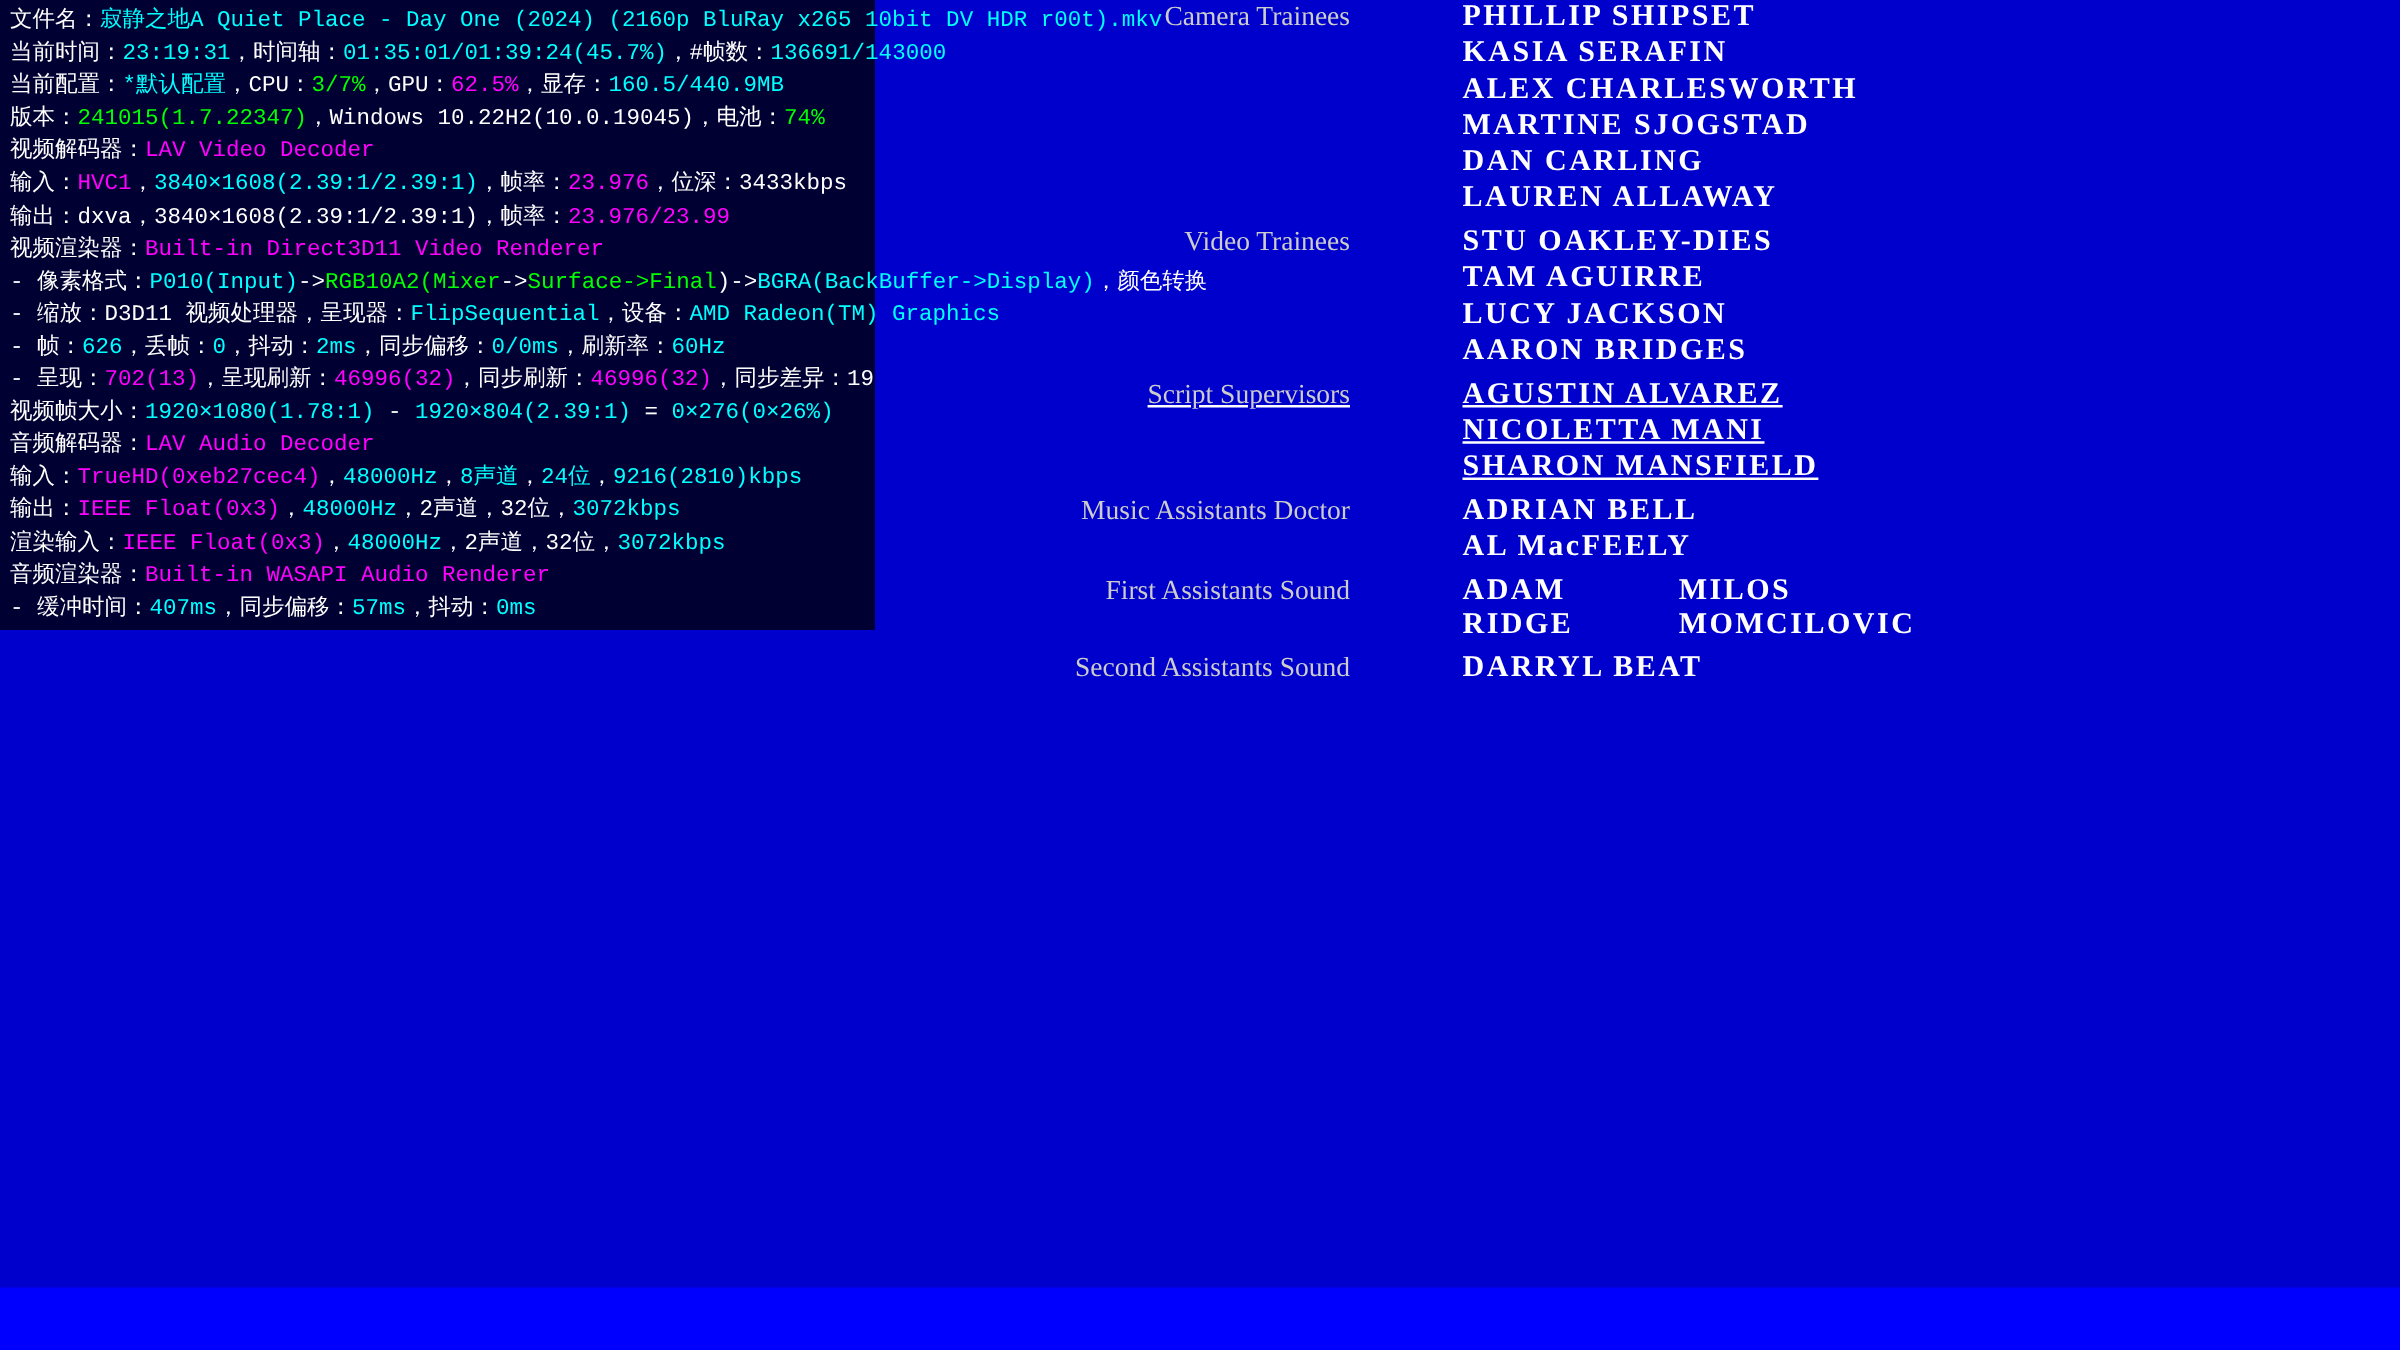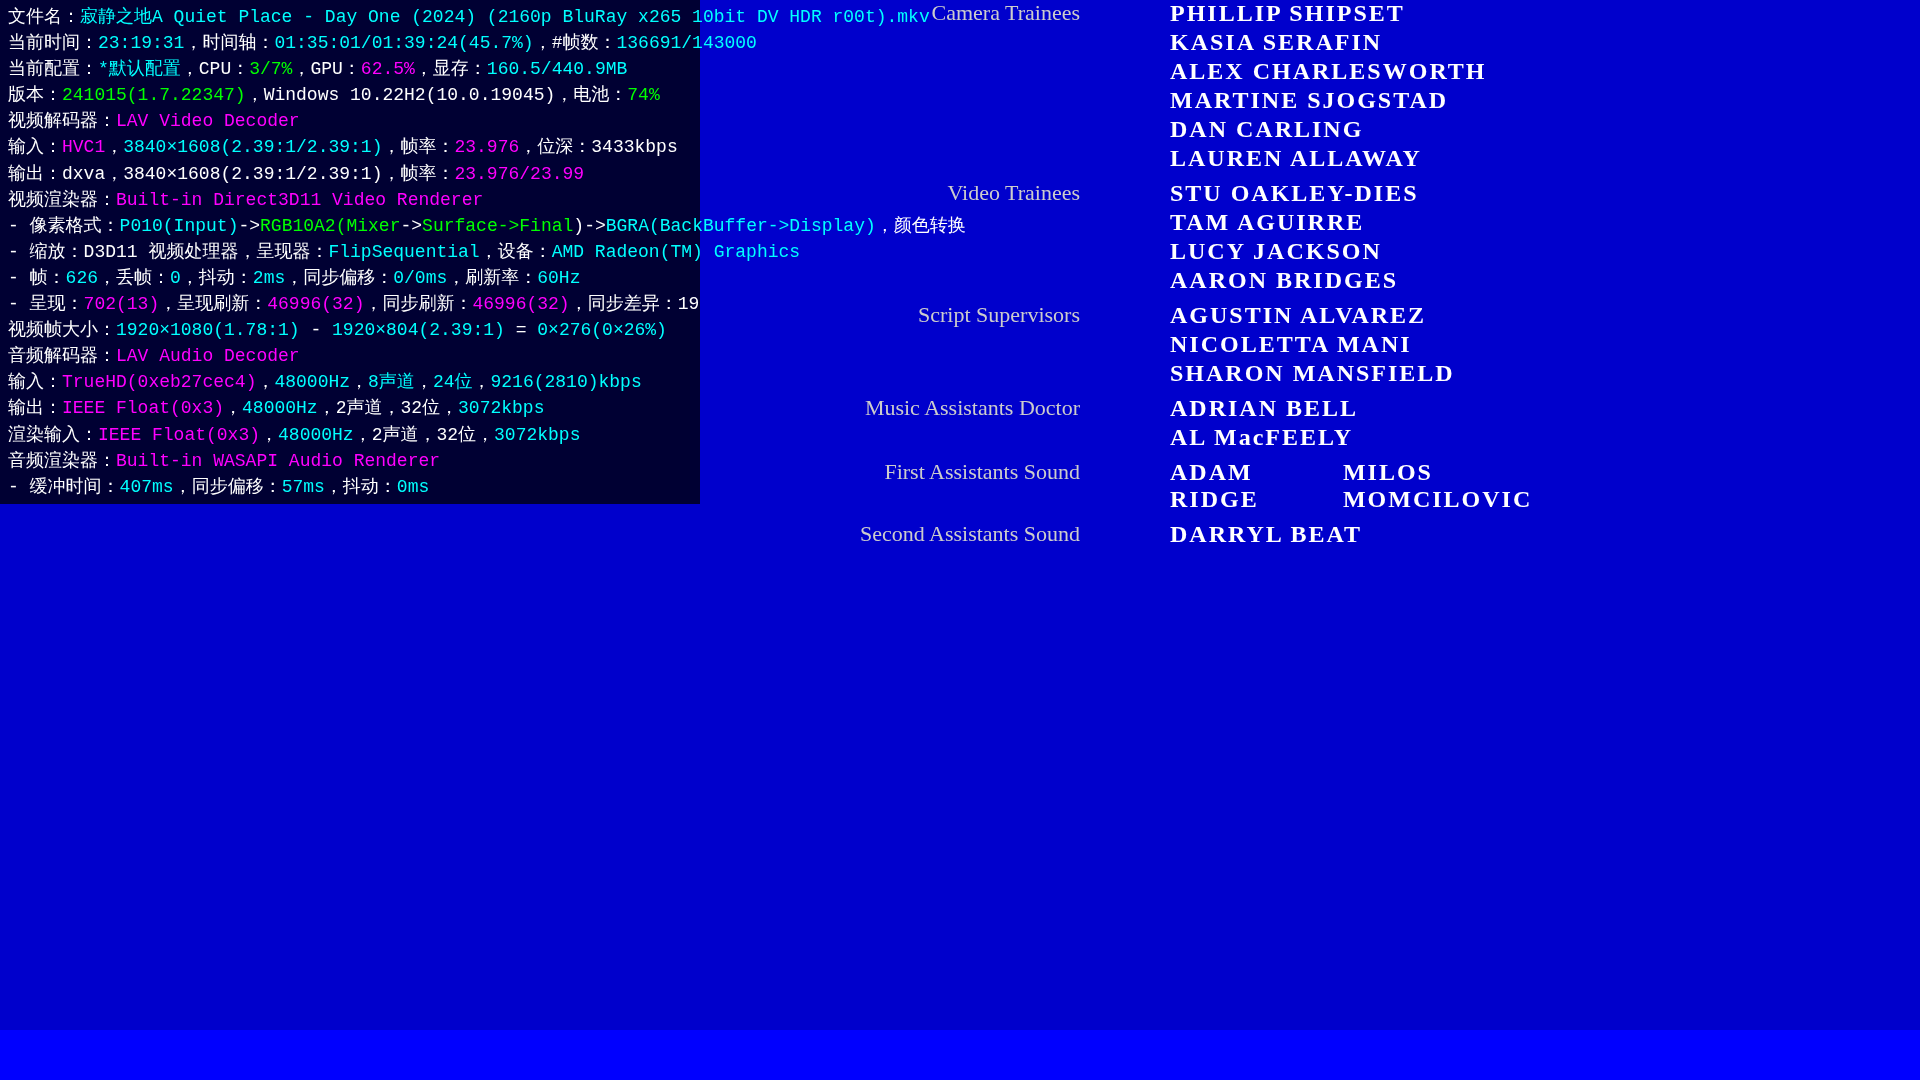--- a/index.html
+++ b/index.html
@@ -103,21 +103,21 @@
       </div>
       <div style="display: flex; width: 900px; justify-content: space-between; margin-bottom: 6px; align-items: flex-start;">
         <span style="color: rgb(204, 204, 204); font-size: 22px; text-align: right; width: 380px; font-family: &quot;Times New Roman&quot;, serif; padding-right: 20px;">Video Trainees</span>
         <div style="width: 450px; display: flex; flex-direction: column;">
           <span style="color: rgb(255, 255, 255); font-size: 24px; font-weight: bold; letter-spacing: 2px; font-family: &quot;Times New Roman&quot;, serif; margin-bottom: 2px;">STU OAKLEY-DIES</span>
           <span style="color: rgb(255, 255, 255); font-size: 24px; font-weight: bold; letter-spacing: 2px; font-family: &quot;Times New Roman&quot;, serif; margin-bottom: 2px;">TAM AGUIRRE</span>
           <span style="color: rgb(255, 255, 255); font-size: 24px; font-weight: bold; letter-spacing: 2px; font-family: &quot;Times New Roman&quot;, serif; margin-bottom: 2px;">LUCY JACKSON</span>
           <span style="color: rgb(255, 255, 255); font-size: 24px; font-weight: bold; letter-spacing: 2px; font-family: &quot;Times New Roman&quot;, serif; margin-bottom: 2px;">AARON BRIDGES</span>
         </div>
       </div>
-      <div style="display: flex; width: 900px; justify-content: space-between; margin-bottom: 6px; align-items: flex-start;">
+      <div style="display: flex; width: 900px; justify-content: space-between; margin-bottom: 6px; align-items: flex-start; text-decoration: underline;">
         <span style="color: rgb(204, 204, 204); font-size: 22px; text-align: right; width: 380px; font-family: &quot;Times New Roman&quot;, serif; padding-right: 20px;">Script Supervisors</span>
         <div style="width: 450px; display: flex; flex-direction: column;">
           <span style="color: rgb(255, 255, 255); font-size: 24px; font-weight: bold; letter-spacing: 2px; font-family: &quot;Times New Roman&quot;, serif; margin-bottom: 2px;">AGUSTIN ALVAREZ</span>
           <span style="color: rgb(255, 255, 255); font-size: 24px; font-weight: bold; letter-spacing: 2px; font-family: &quot;Times New Roman&quot;, serif; margin-bottom: 2px;">NICOLETTA MANI</span>
           <span style="color: rgb(255, 255, 255); font-size: 24px; font-weight: bold; letter-spacing: 2px; font-family: &quot;Times New Roman&quot;, serif; margin-bottom: 2px;">SHARON MANSFIELD</span>
         </div>
       </div>
       <div style="display: flex; width: 900px; justify-content: space-between; margin-bottom: 6px; align-items: flex-start;">
         <span style="color: rgb(204, 204, 204); font-size: 22px; text-align: right; width: 380px; font-family: &quot;Times New Roman&quot;, serif; padding-right: 20px;">Music Assistants Doctor</span>
         <div style="width: 450px; display: flex; flex-direction: column;">

